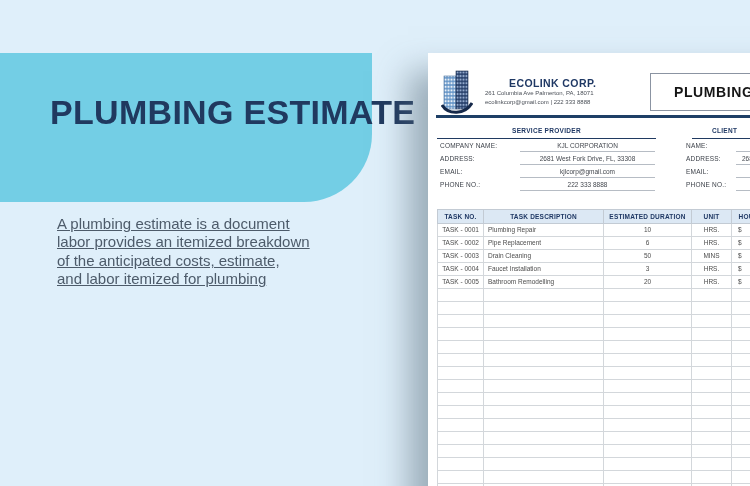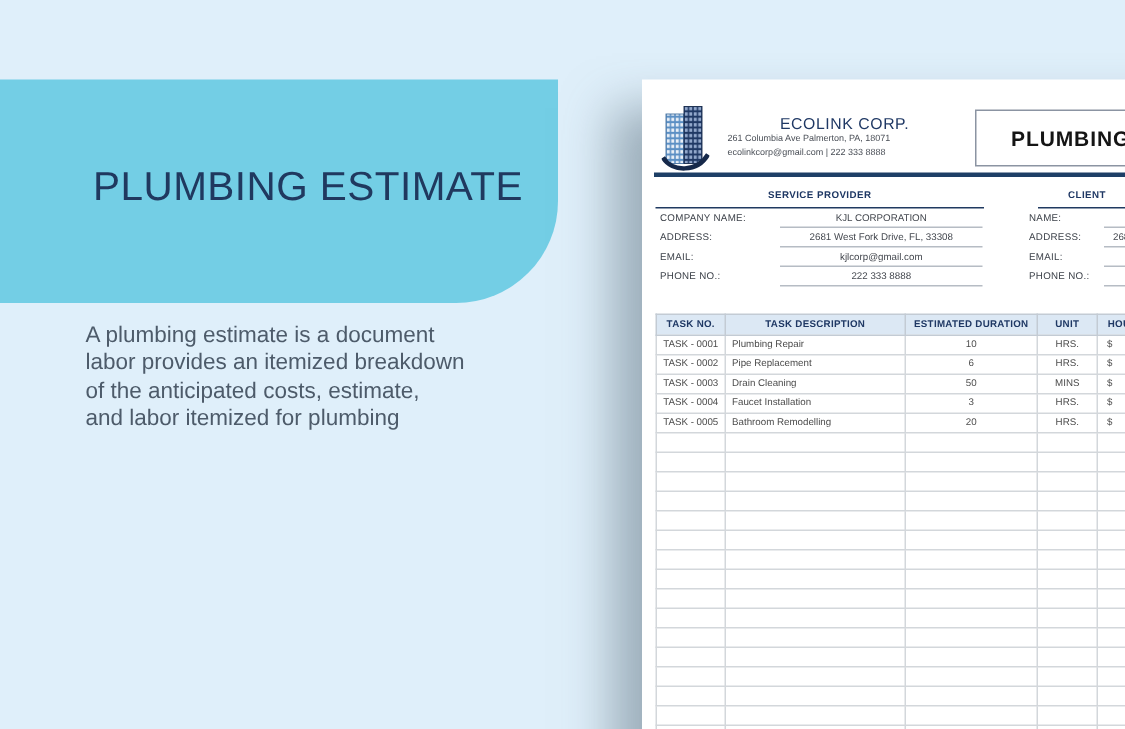--- a/index.html
+++ b/index.html
@@ -9,39 +9,39 @@
     background:#dfeffa;position:relative;
   }
   .stage{position:absolute;inset:0;width:750px;height:486px;overflow:hidden;}
 
   
   .blob{
     position:absolute;left:0;top:53px;width:372px;height:149px;
     background:#73cee5;border-radius:0 0 68px 0;
   }
   .title{
-    position:absolute;left:50px;top:96px;margin:12px;
-    font-size:27px;line-height:33.5px;font-weight:400;
+    position:absolute;left:50px;top:96px;margin:0;
+    font-size:34px;line-height:33.5px;font-weight:700;
     letter-spacing:.3px;color:#20395f;
   }
   .desc{
     position:absolute;left:57px;top:215px;
-    font-size:15px;line-height:18.4px;color:#4d5b6a;
+    font-size:15px;line-height:18.4px;color:#4d5b6a;text-decoration:underline;
   }
 
   
   .doc{
     position:absolute;left:428px;top:53px;width:420px;height:500px;
     background:#ffffff;
     box-shadow:-24px 14px 30px -4px rgba(90,110,124,.5);
   }
   .doc *{box-sizing:border-box;}
 
   .logo{position:absolute;left:13px;top:14px;}
-  .co-name{position:absolute;left:68px;top:24px;font-size:10.5px;font-weight:normal;color:#1f3864;letter-spacing:.4px;padding-left:24px;}
+  .co-name{position:absolute;left:57px;top:24px;font-size:10.5px;font-weight:bold;color:#1f3864;letter-spacing:.4px;padding-left:24px;}
   .co-addr{position:absolute;left:57px;top:37px;font-size:6px;color:#4a4f57;}
   .co-contact{position:absolute;left:57px;top:46px;font-size:6px;color:#4a4f57;}
 
   .doc-title-box{
     position:absolute;left:222px;top:20px;width:176px;height:38px;
     border:1px solid #8b94a2;background:#fff;
     display:flex;align-items:center;padding-left:23px;
     font-size:14px;font-weight:bold;letter-spacing:.6px;color:#151515;
   }
   .divider{position:absolute;left:8px;top:62px;width:404px;height:3px;background:#1e3f66;}

